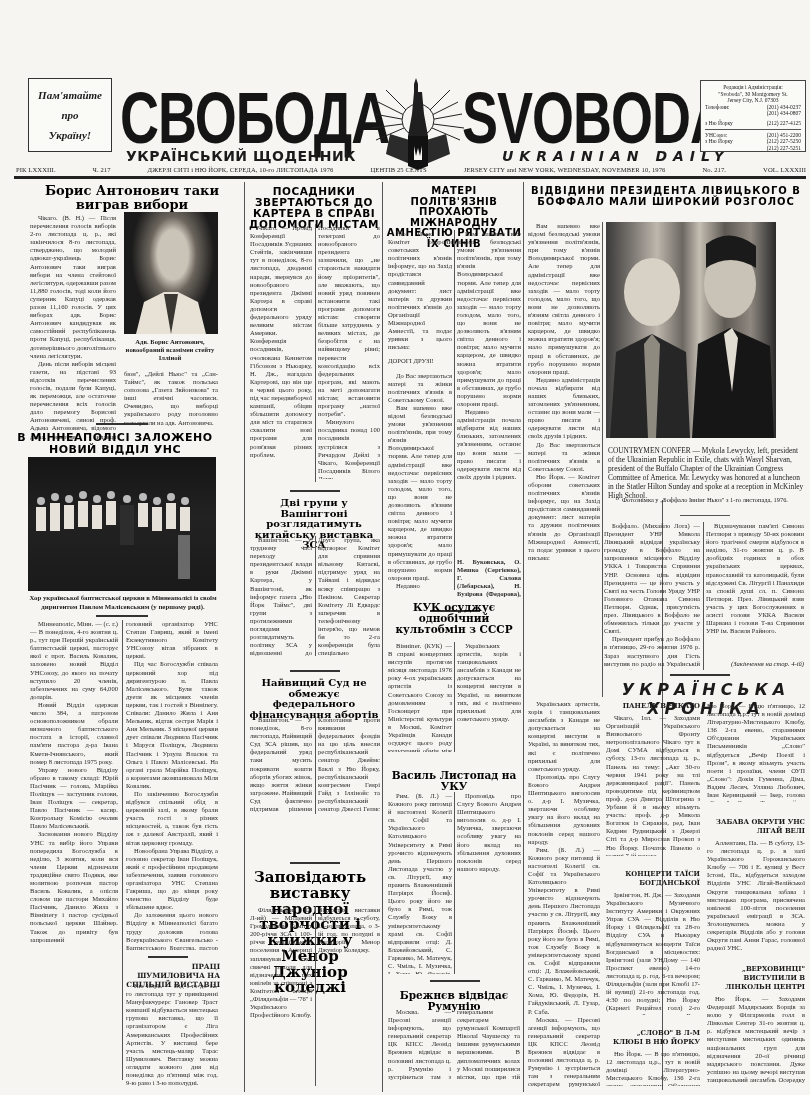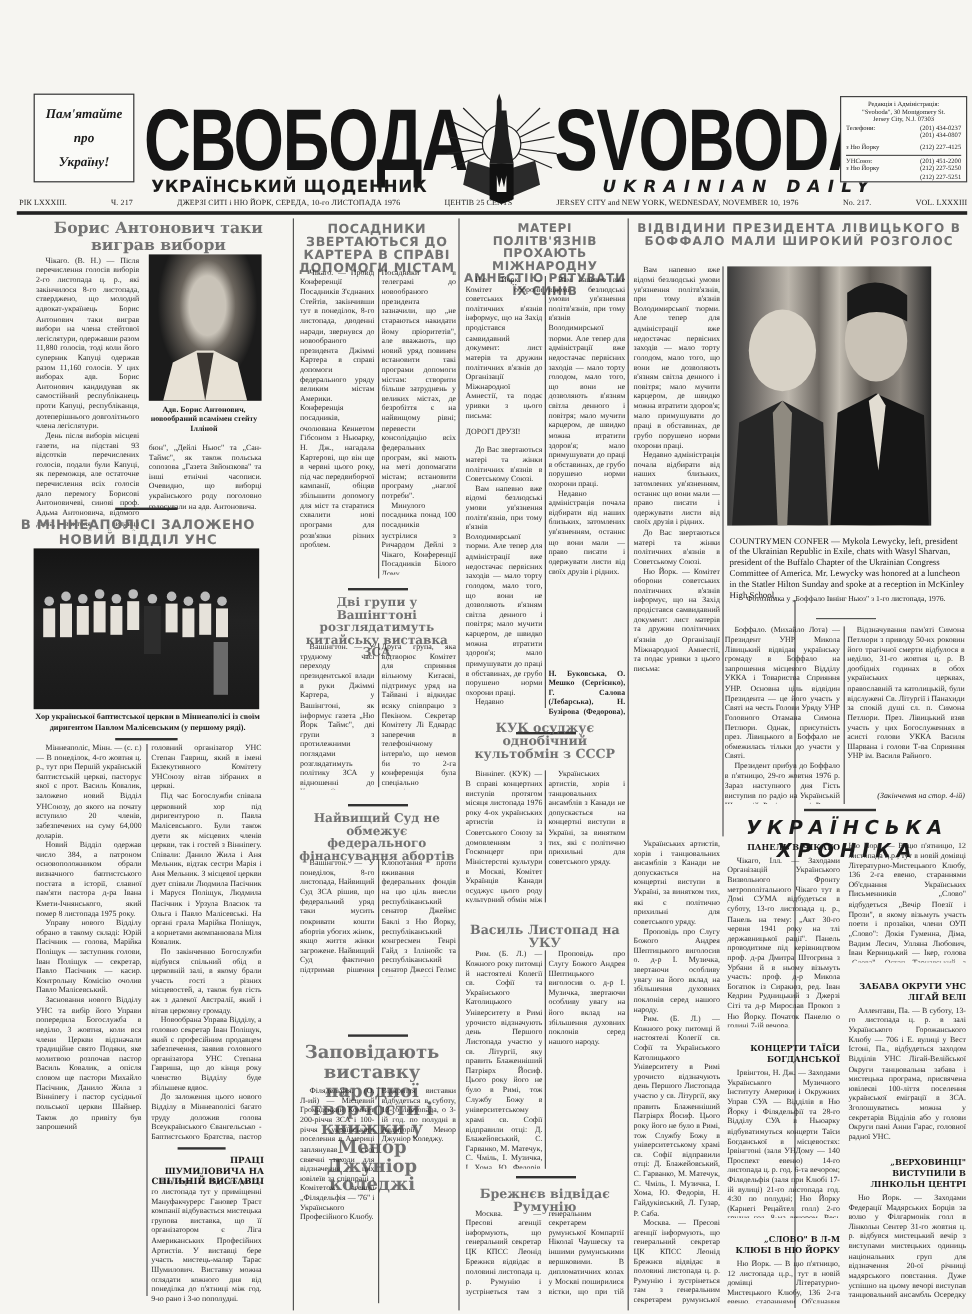--- a/index.html
+++ b/index.html
@@ -48,21 +48,21 @@
   .contact-box hr { border: none; border-top: 1px solid #555; margin: 2px 0; }
   .dateline {
     left: 16px; top: 166px; width: 790px; display: flex; justify-content: space-between;
     font-size: 6.6px; letter-spacing: 0.1px; white-space: nowrap;
   }
   .rule-thick { left: 14px; top: 176px; width: 792px; height: 3px; background: #222; }
   
   .col-rule { width: 1px; background: #555; }
   .headline {
     font-family: "DejaVu Serif", serif; font-weight: bold; text-align: center;
-    color: #737373; line-height: 1.05;
+    color: #000000; line-height: 1.05;
   }
   .hl-sans { font-family: "DejaVu Sans", sans-serif; font-weight: bold; text-transform: uppercase; letter-spacing: 0.5px; }
   .body-text {
     font-size: 6.6px; line-height: 8.1px; text-align: justify; color: #2a2a2a;
     overflow: hidden;
   }
   .body-text p { text-indent: 8px; }
   .caption { font-size: 7px; line-height: 8.6px; text-align: center; font-weight: bold; color: #222; }
   .photo { background: #1a1a1a; overflow: hidden; }
   .sep { height: 2px; background: #333; }

